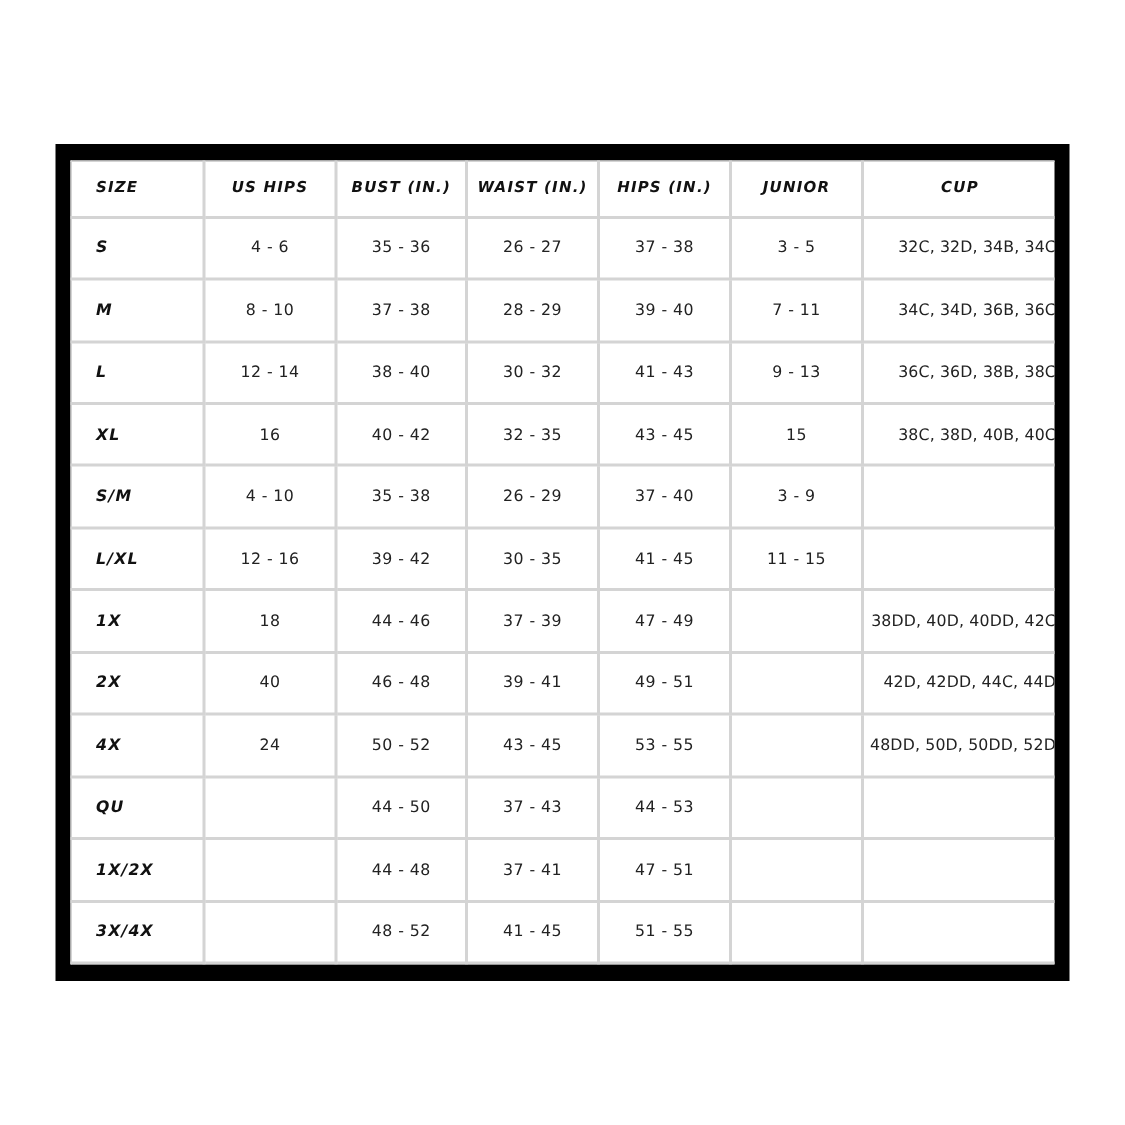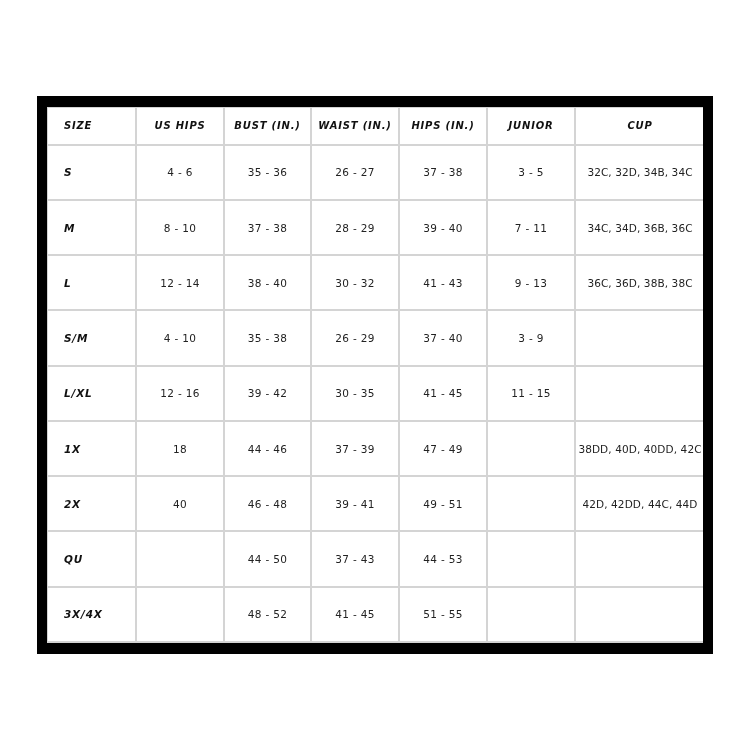--- a/index.html
+++ b/index.html
@@ -53,21 +53,21 @@
       color: #111111;
     }
     th.first, td.first {
       text-align: left;
       padding-left: 16px;
       font-weight: bold;
       font-style: italic;
       letter-spacing: 0.8px;
       color: #111111;
     }
-    td.cup { font-size: 10.5px; letter-spacing: 0.1px; }
+    td.cup { font-size: 10.5px; letter-spacing: 0.1px; text-align: right; }
     td { letter-spacing: 0.3px; }
   </style>
 </head>
 <body>
 
 <div class="frame">
   <div class="sheet">
     <table>
       <colgroup>
         <col class="c-size">
@@ -111,20 +111,29 @@
           <tr>
             <td class="first">L</td>
             <td>12 - 14</td>
             <td>38 - 40</td>
             <td>30 - 32</td>
             <td>41 - 43</td>
             <td>9 - 13</td>
             <td class="cup">36C, 36D, 38B, 38C</td>
           </tr>
           <tr>
+            <td class="first">XL</td>
+            <td>16</td>
+            <td>40 - 42</td>
+            <td>32 - 35</td>
+            <td>43 - 45</td>
+            <td>15</td>
+            <td class="cup">38C, 38D, 40B, 40C</td>
+          </tr>
+          <tr>
             <td class="first">S/M</td>
             <td>4 - 10</td>
             <td>35 - 38</td>
             <td>26 - 29</td>
             <td>37 - 40</td>
             <td>3 - 9</td>
             <td class="cup"></td>
           </tr>
           <tr>
             <td class="first">L/XL</td>
@@ -147,25 +156,43 @@
           <tr>
             <td class="first">2X</td>
             <td>40</td>
             <td>46 - 48</td>
             <td>39 - 41</td>
             <td>49 - 51</td>
             <td></td>
             <td class="cup">42D, 42DD, 44C, 44D</td>
           </tr>
           <tr>
+            <td class="first">4X</td>
+            <td>24</td>
+            <td>50 - 52</td>
+            <td>43 - 45</td>
+            <td>53 - 55</td>
+            <td></td>
+            <td class="cup">48DD, 50D, 50DD, 52D</td>
+          </tr>
+          <tr>
             <td class="first">QU</td>
             <td></td>
             <td>44 - 50</td>
             <td>37 - 43</td>
             <td>44 - 53</td>
+            <td></td>
+            <td class="cup"></td>
+          </tr>
+          <tr>
+            <td class="first">1X/2X</td>
+            <td></td>
+            <td>44 - 48</td>
+            <td>37 - 41</td>
+            <td>47 - 51</td>
             <td></td>
             <td class="cup"></td>
           </tr>
           <tr>
             <td class="first">3X/4X</td>
             <td></td>
             <td>48 - 52</td>
             <td>41 - 45</td>
             <td>51 - 55</td>
             <td></td>

